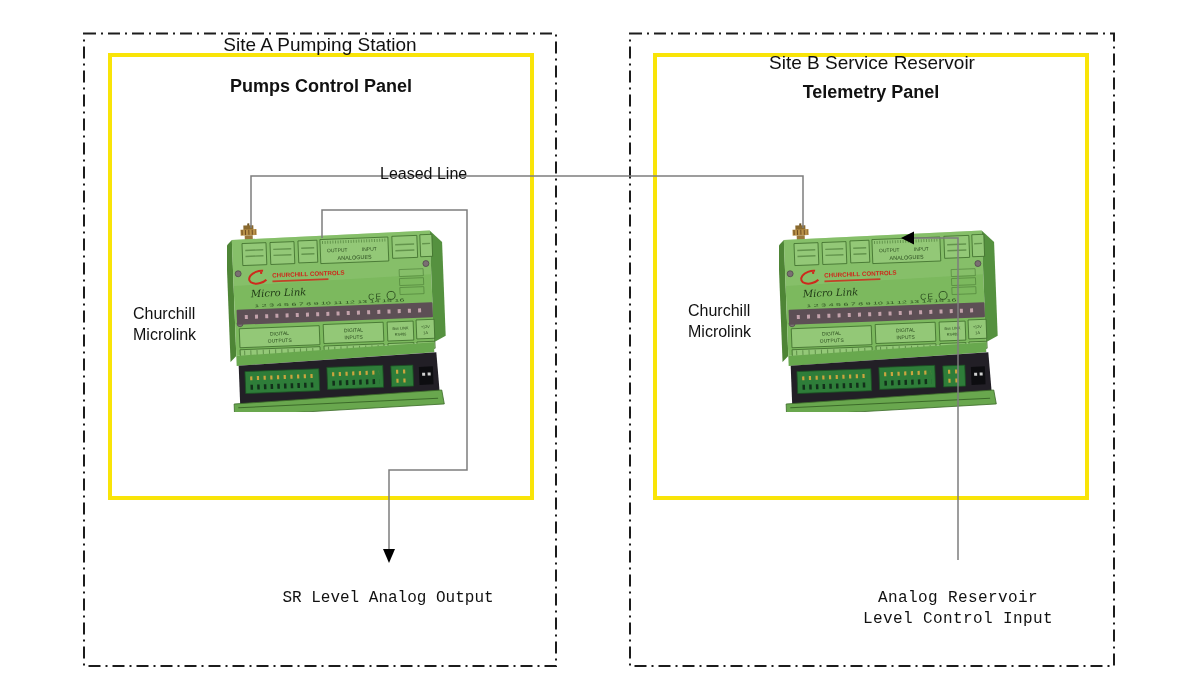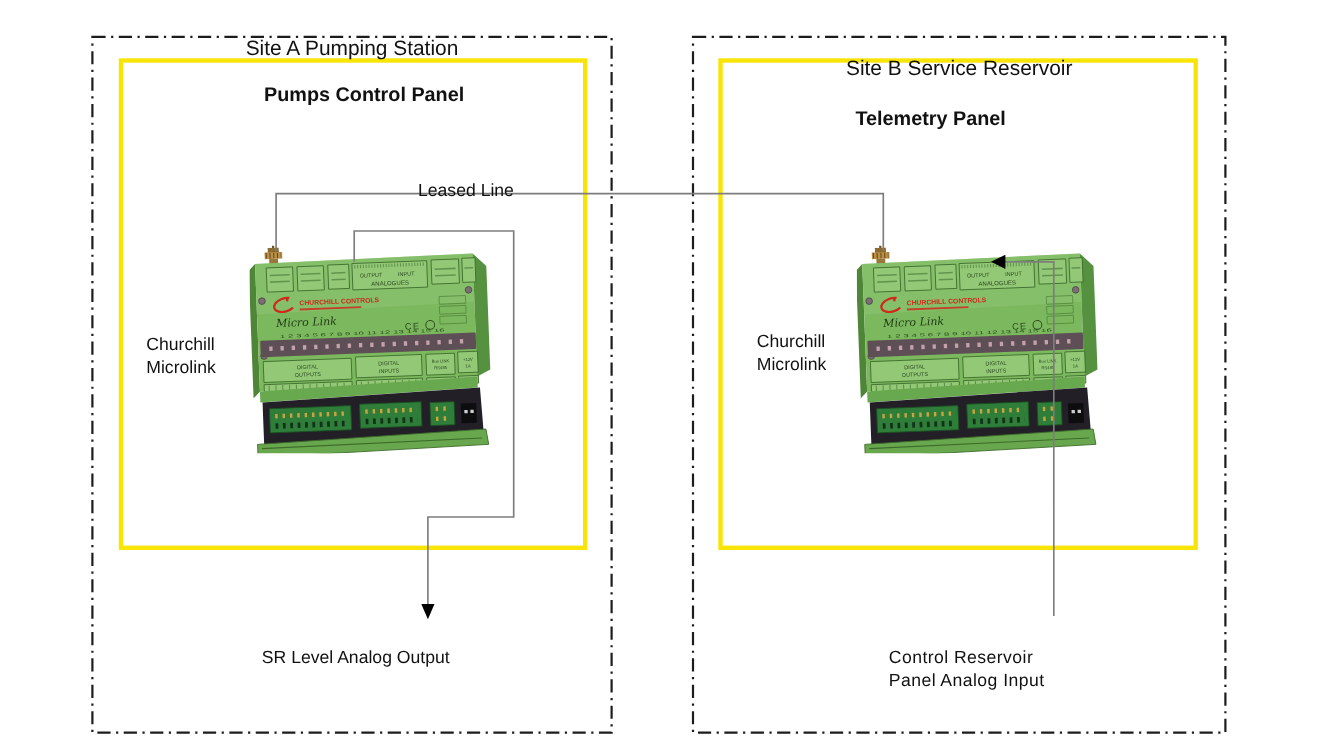--- a/index.html
+++ b/index.html
@@ -11,21 +11,21 @@
   svg{position:absolute;left:0;top:0;overflow:visible;}
   .overlay{width:1200px;height:675px;}
   .site-box{fill:none;stroke:var(--site_border);stroke-width:2;stroke-dasharray:12 5 2 5;}
   .panel-box{fill:none;stroke:var(--panel_border);stroke-width:4;}
   .wire{fill:none;stroke:var(--wire);stroke-width:1.5;}
   .arrow{fill:var(--arrow);stroke:none;}
   .t{position:absolute;color:var(--text);}
   .site-title{font-size:19px;text-align:center;margin-top:31px;}
   .panel-title{font-size:18px;font-weight:bold;text-align:center;}
   .plain16{font-size:16px;line-height:21px;margin-top:16px;}
-  .center{text-align:left;}
+  .center{text-align:center;font-family:Liberation Mono, monospace;}
   
   .d-side{fill:var(--device_side);}
   .d-sideL{fill:#4e8536;}
   .d-body{fill:var(--device_body);}
   .d-sheen{fill:var(--device_body_light);opacity:.45;}
   .d-box{fill:var(--device_body_light);stroke:var(--device_outline);stroke-width:.8;}
   .d-faint{stroke:var(--device_outline);opacity:.55;}
   .d-txt{fill:var(--device_text);font-family:"Liberation Sans",sans-serif;}
   .d-red{fill:var(--brand_red);}
   .d-script{fill:#223c18;font-family:"DejaVu Serif",serif;font-style:italic;}
@@ -181,35 +181,35 @@
     <polyline class="wire" points="251,228 251,176 803,176 803,228"></polyline>
     <polyline class="wire" points="322,238 322,210 467,210 467,470 389,470 389,550"></polyline>
     <polygon class="arrow" points="383,549 395,549 389,563"></polygon>
     <polyline class="wire" points="908,238 958,238 958,560"></polyline>
     <polygon class="arrow" points="901,238 914,231.5 914,244.5"></polygon>
   </svg>
 
   <div class="t site-title" style="left:84px;top:3px;width:472px;">Site A Pumping Station</div>
   <div class="t site-title" style="left:630px;top:21px;width:484px;">Site B Service Reservoir</div>
 
-  <div class="t panel-title" style="left:120px;top:76px;width:422px;">Pumps Control Panel</div>
-  <div class="t panel-title" style="left:630px;top:82px;width:432px;margin-top:16px;">Telemetry Panel</div>
+  <div class="t panel-title" style="left:110px;top:76px;width:422px;">Pumps Control Panel</div>
+  <div class="t panel-title" style="left:655px;top:82px;width:432px;">Telemetry Panel</div>
 
   <div class="t plain16" style="left:380px;top:147px;">Leased Line</div>
 
   <div class="t plain16" style="left:133px;top:287px;">
     <div>Churchill</div>
     <div>Microlink</div>
   </div>
   <div class="t plain16" style="left:688px;top:284px;">
     <div>Churchill</div>
     <div>Microlink</div>
   </div>
 
   <div class="t plain16 center" style="left:238px;top:572px;width:300px;">
     <div>SR Level Analog Output</div>
   </div>
   <div class="t plain16 center" style="left:808px;top:572px;width:300px;letter-spacing:.4px;">
-    <div>Control Reservoir</div>
-    <div>Panel Analog Input</div>
+    <div>Analog Reservoir</div>
+    <div>Level Control Input</div>
   </div>
 
 </div>
 
 </body></html>

